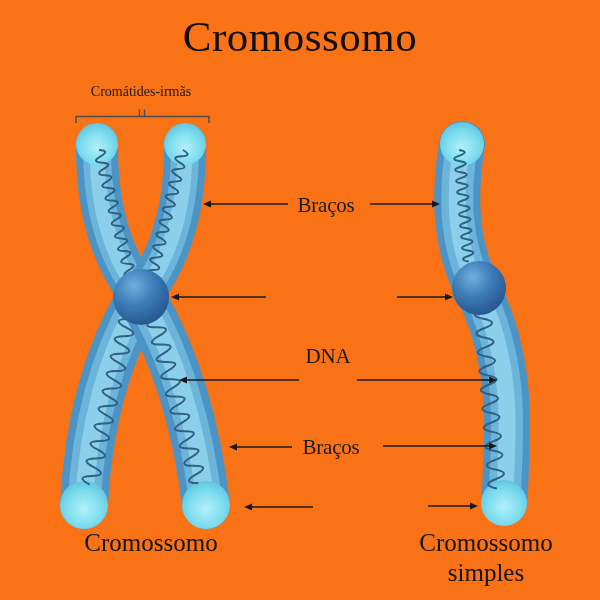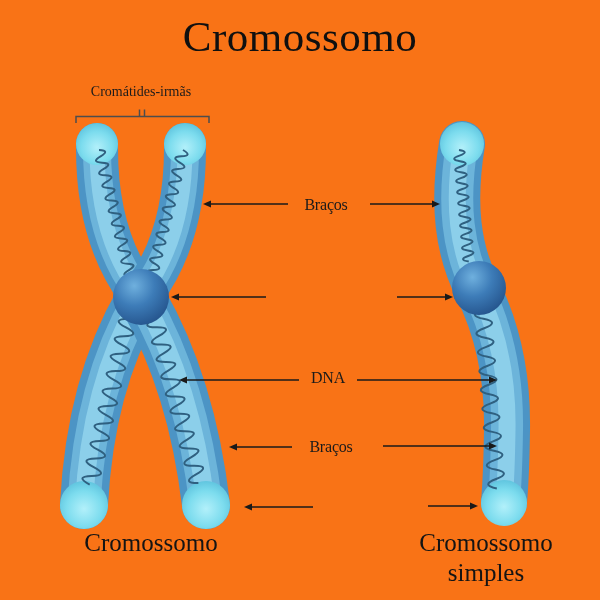--- a/index.html
+++ b/index.html
@@ -9,21 +9,21 @@
     font-family:Liberation Serif, serif;
   }
   .stage svg { position:absolute; left:0; top:0; }
   .title {
     position:absolute; top:12px; left:50%; transform:translateX(-50%);
     font-size:43px; font-weight:500; letter-spacing:0.5px; color:#101010;
     white-space:nowrap;
   }
   .label {
     position:absolute; transform:translate(-50%,-50%);
-    font-size:16px; color:#1b1b1b; white-space:nowrap; letter-spacing:-0.2px;
+    font-size:21px; color:#1b1b1b; white-space:nowrap; letter-spacing:-0.2px;
   }
   .small-label { font-size:14px; letter-spacing:0; }
   .caption {
     position:absolute; transform:translateX(-50%);
     font-size:25px; line-height:30px; color:#141414; text-align:center;
     white-space:nowrap;
   }
 </style>
 </head>
 <body>
@@ -132,21 +132,21 @@
     </g>
   </svg>
 
   <div class="title">Cromossomo</div>
 
   <div class="label small-label" style="left:141px; top:92px">Cromátides-irmãs</div>
 
   <div class="label" style="left:326px; top:205px">Braços</div>
 
 
-  <div class="label" style="left:328px; top:378px">DNA</div>
+  <div class="label" style="left:328px; top:356px">DNA</div>
 
   <div class="label" style="left:331px; top:447px">Braços</div>
 
 
   <div class="caption" style="left:151px; top:528px">
     <div>Cromossomo</div>
   </div>
 
   <div class="caption" style="left:486px; top:528px">
     <div>Cromossomo</div>

